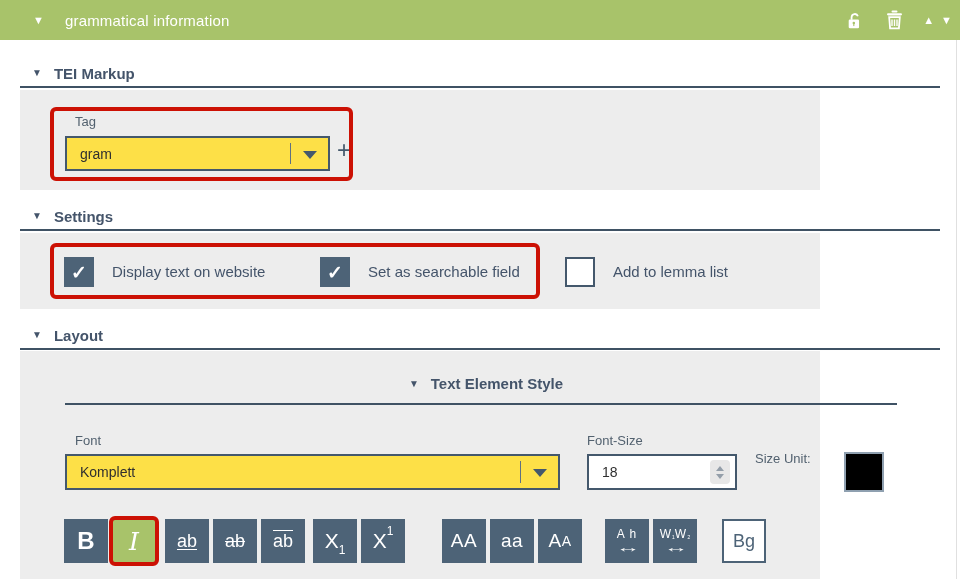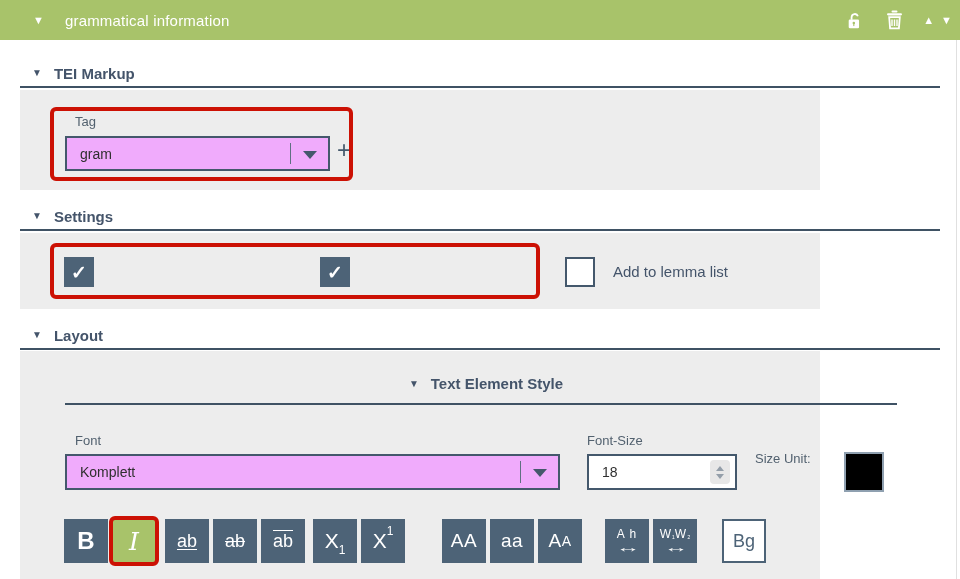--- a/index.html
+++ b/index.html
@@ -26,21 +26,21 @@
 
   
   .panel { position:absolute; left:20px; width:800px; background:#ededed; }
 
   
   .redbox { position:absolute; border:4px solid #cc1104; border-radius:6px; pointer-events:none; z-index:5; }
 
   .fld-label { position:absolute; font-size:13px; color:#52616f; }
 
   
-  .sel { position:absolute; background:#f0abfc; border:2px solid #44586c; display:flex; align-items:center; cursor:pointer; }
+  .sel { position:absolute; background:#fde047; border:2px solid #44586c; display:flex; align-items:center; cursor:pointer; }
   .sel-val { margin-left:13px; font-size:14px; color:#2f2f2f; }
   .sel-sep { position:absolute; right:37px; top:15%; height:70%; width:1px; background:#5f7082; }
   .sel-arr { position:absolute; right:11px; top:50%; margin-top:-3px; width:0; height:0;
              border-left:7px solid transparent; border-right:7px solid transparent; border-top:8px solid #44586c; }
   .sel-small .sel-sep { right:33px; }
   .sel-small .sel-arr { right:9px; border-left-width:6px; border-right-width:6px; border-top-width:7px; }
 
   .plus-btn { position:absolute; font-size:24px; font-weight:400; color:#44586c; cursor:pointer; line-height:1; }
 
   
@@ -140,24 +140,26 @@
     <span class="sec-tri">▼</span>
     <span class="sec-title">Settings</span>
   </div>
 
   <div class="panel" style="top:233px; height:76px;">
     <div class="redbox" style="left:30px; top:10px; width:490px; height:56px;"></div>
 
     <div class="cbx checked" style="left:44px; top:24px;">
       <span>✓</span>
     </div>
+    <span class="cbx-label" style="left:92px; top:24px;">Display text on website</span>
 
     <div class="cbx checked" style="left:300px; top:24px;">
       <span>✓</span>
     </div>
+    <span class="cbx-label" style="left:348px; top:24px;">Set as searchable field</span>
 
     <div class="cbx unchecked" style="left:545px; top:24px;"></div>
     <span class="cbx-label" style="left:593px; top:24px;">Add to lemma list</span>
   </div>
 
   <div class="sec-head" style="top:322px;">
     <span class="sec-tri">▼</span>
     <span class="sec-title">Layout</span>
   </div>
 

